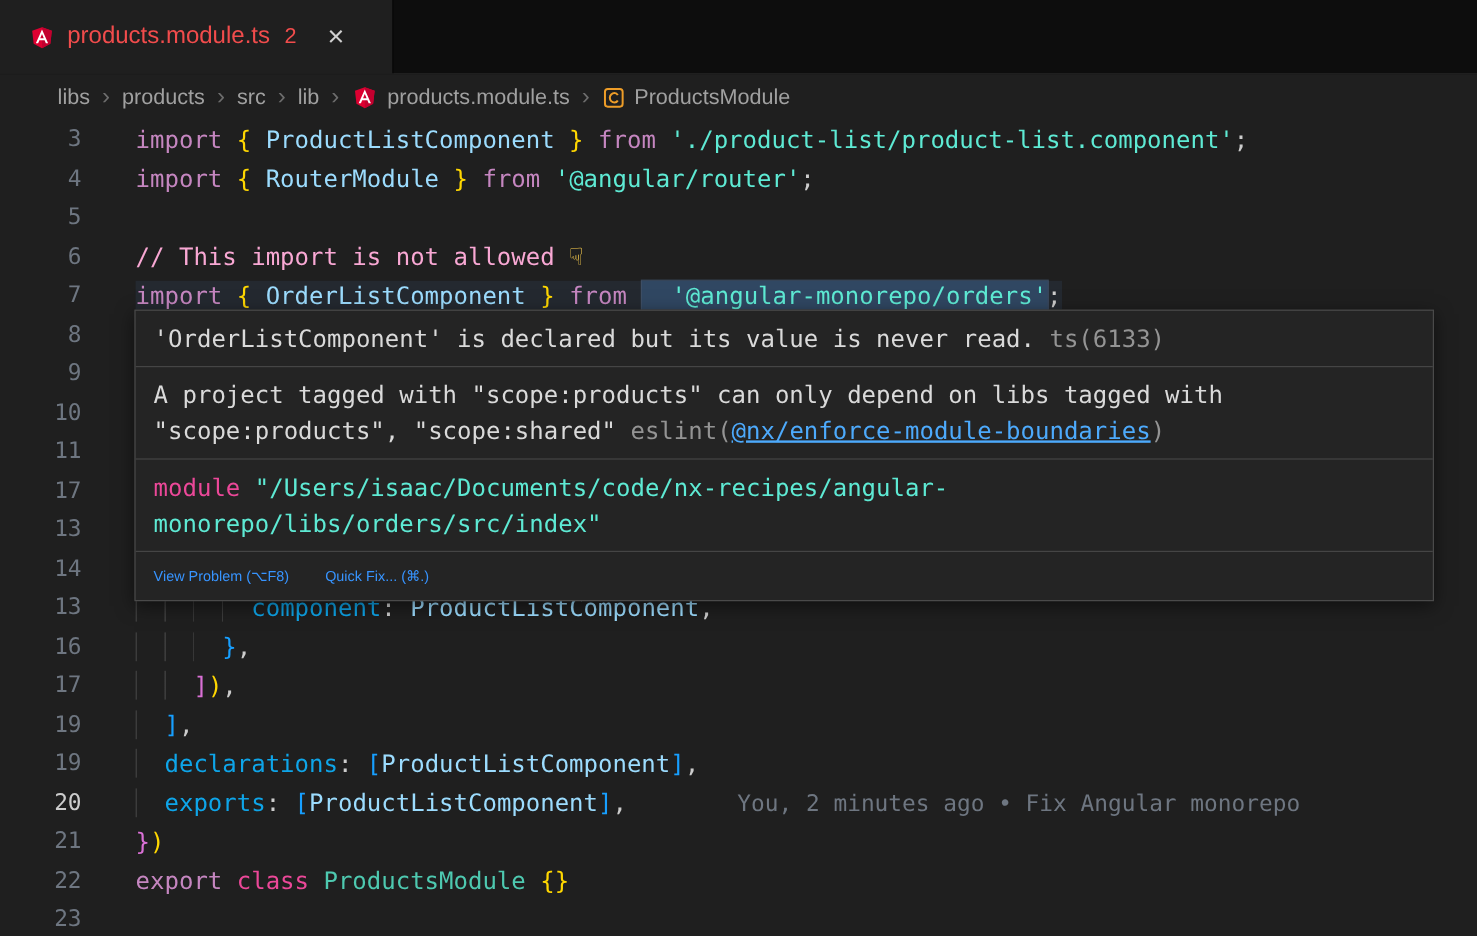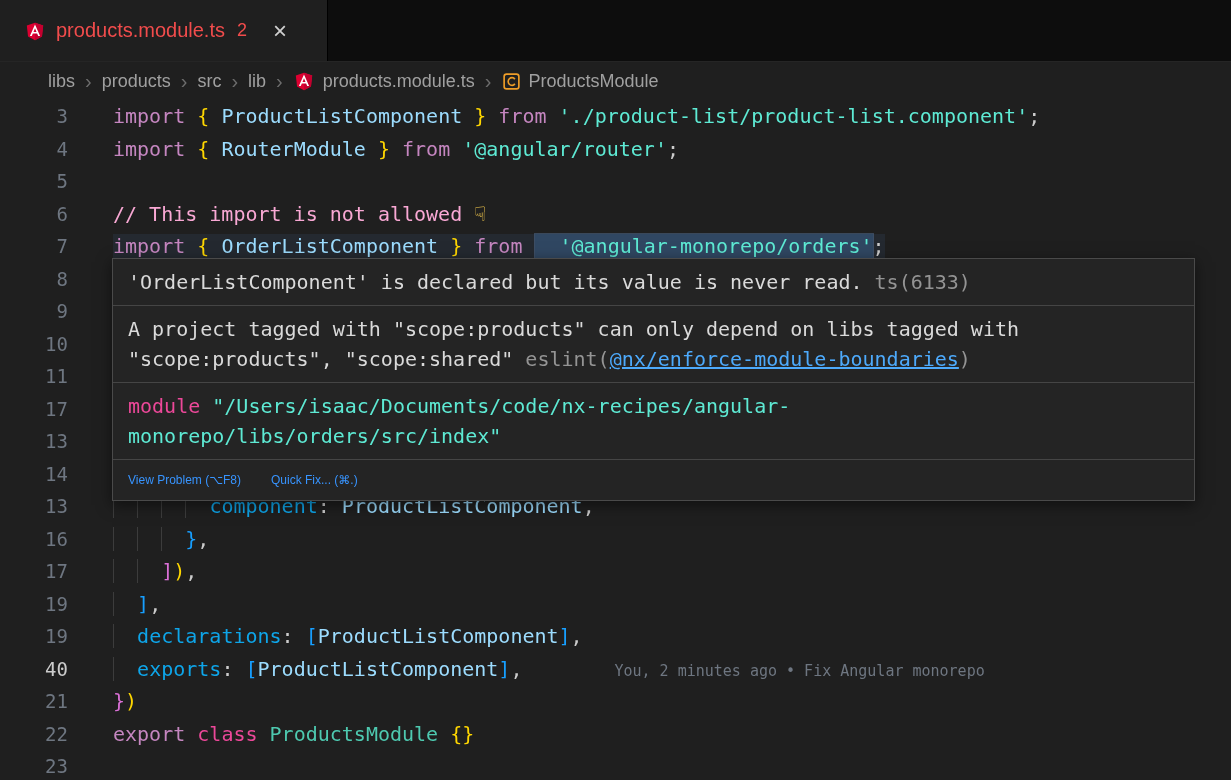--- a/index.html
+++ b/index.html
@@ -40,21 +40,21 @@
   .t-cls  { color: #4ec9b0; }
   .t-emoji{ color: #f7cb4d; }
   .t-ig   { background: linear-gradient(to right, #3c3c3c 1px, transparent 1px); }
   .t-hl   { background: rgba(58,97,140,.55); outline: 1px solid rgba(110,150,200,.35); padding-left: 25px; }
 
   .sq { background: rgba(50,70,95,.28);
         text-decoration: underline; text-decoration-style: wavy;
         text-decoration-color: #f14c4c; text-decoration-thickness: 1.3px;
         text-decoration-skip-ink: none; text-underline-offset: 6px; }
 
-  .blame { color: #6e7681; margin-left: 92px; font-size: 15px; }
+  .blame { color: #6e7681; margin-left: 92px; font-size: 19px; }
 
   
   .hover-popup { position: absolute; left: 112px; top: 158px; width: 1083px; z-index: 5;
                  background: #242424; border: 1px solid #4a4a4a;
                  box-shadow: 0 4px 14px rgba(0,0,0,.5);
                  font-family: "DejaVu Sans Mono", "DejaVu Sans", monospace;
                  font-size: 20px; color: #dadada; }
   .hp-row { padding: 8px 15px; border-bottom: 1px solid #454545; line-height: 30px; white-space: nowrap; }
   .dim { color: #949494; }
   .hp-link { color: #4daafc; text-decoration: underline; cursor: pointer; }
@@ -181,21 +181,21 @@
       </div>
       <div class="line">
         <div class="gutter">19</div>
         <div class="code"><span class="t-ig">  </span><span class="t-b3">]</span><span class="t-fg">,</span></div>
       </div>
       <div class="line">
         <div class="gutter">19</div>
         <div class="code"><span class="t-ig">  </span><span class="t-prop">declarations</span><span class="t-fg">: </span><span class="t-b3">[</span><span class="t-var">ProductListComponent</span><span class="t-b3">]</span><span class="t-fg">,</span></div>
       </div>
       <div class="line active">
-        <div class="gutter">40</div>
+        <div class="gutter">20</div>
         <div class="code"><span class="t-ig">  </span><span class="t-prop">exports</span><span class="t-fg">: </span><span class="t-b3">[</span><span class="t-var">ProductListComponent</span><span class="t-b3">]</span><span class="t-fg">,</span><span class="blame">You, 2 minutes ago • Fix Angular monorepo</span></div>
       </div>
       <div class="line">
         <div class="gutter">21</div>
         <div class="code"><span class="t-b2">}</span><span class="t-b1">)</span></div>
       </div>
       <div class="line">
         <div class="gutter">22</div>
         <div class="code"><span class="t-kw">export</span><span class="t-fg"> </span><span class="t-kw2">class</span><span class="t-fg"> </span><span class="t-cls">ProductsModule</span><span class="t-fg"> </span><span class="t-b1">{}</span></div>
       </div>

